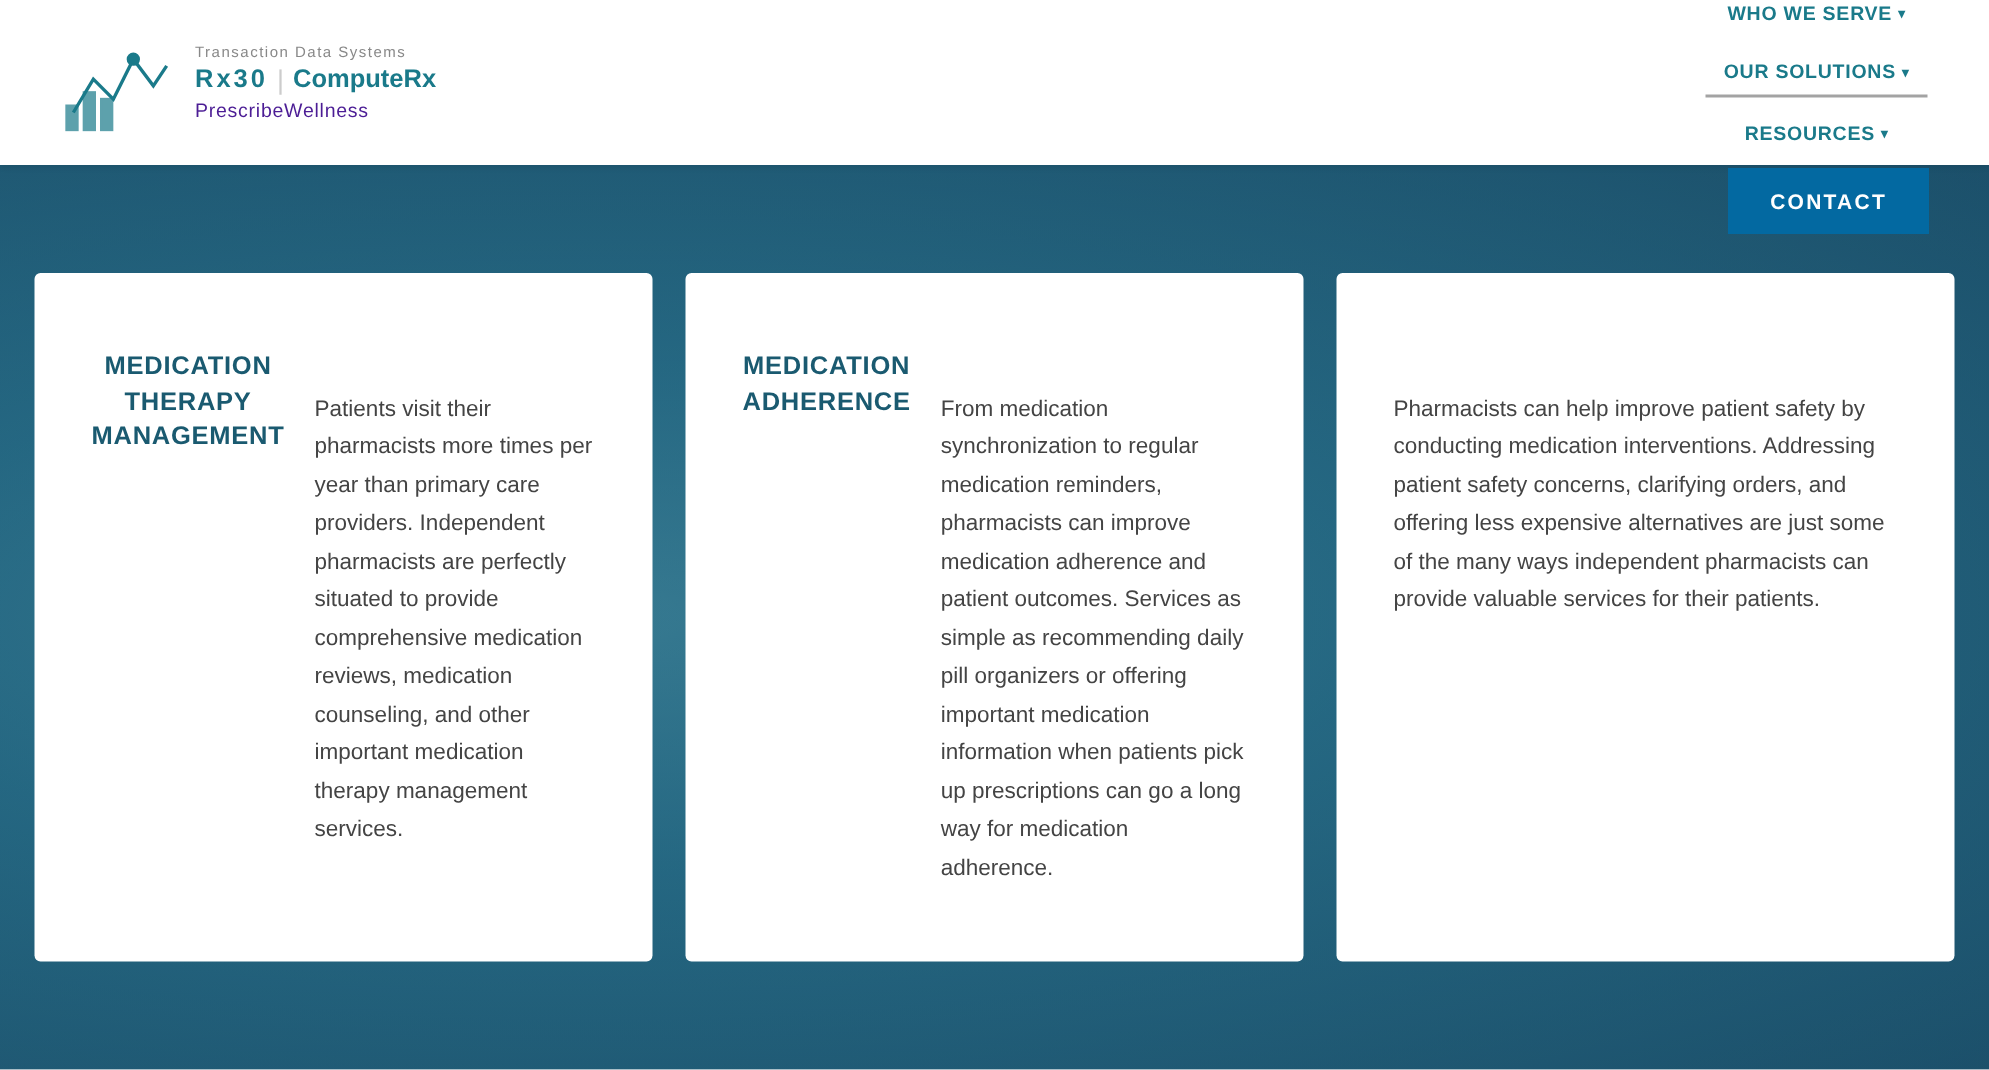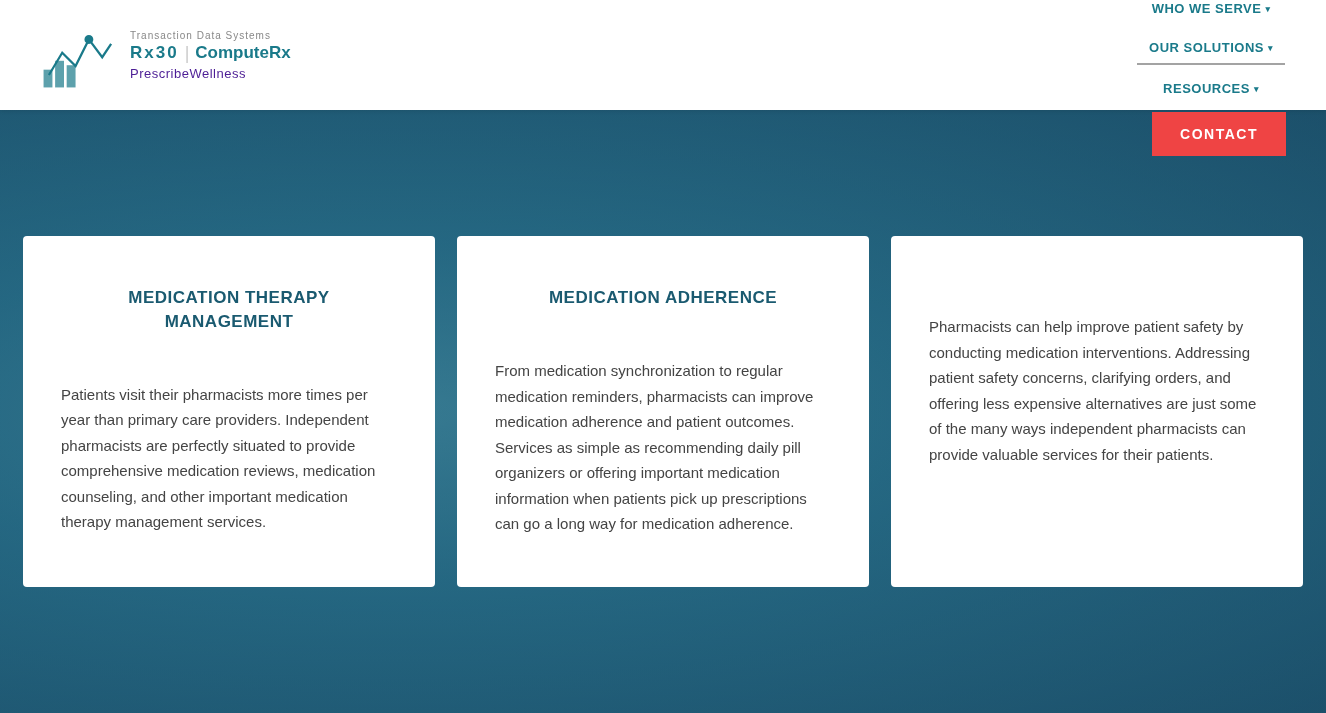--- a/index.html
+++ b/index.html
@@ -64,21 +64,21 @@
     .nav-item.active {
       border-bottom: 2px solid #a3a3a3;
     }
 
     .nav-item .chevron {
       font-size: 9px;
       color: #1a7a8a;
     }
 
     .contact-btn {
-      background: #ef4444;
+      background: #0369a1;
       color: #ffffff;
       font-size: 14px;
       font-weight: bold;
       letter-spacing: 1.5px;
       text-transform: uppercase;
       padding: 14px 28px;
       border: none;
       cursor: pointer;
       margin-left: 16px;
     }
@@ -104,21 +104,21 @@
       width: 100%;
       align-items: stretch;
     }
 
     .card {
       background: #ffffff;
       border-radius: 4px;
       flex: 1;
       padding: 50px 38px 50px 38px;
       display: flex;
-      flex-direction: column;
+      flex-direction: row;
       gap: 20px;
     }
 
     .card-title {
       font-size: 17px;
       font-weight: bold;
       color: #1a5a70;
       text-align: center;
       text-transform: uppercase;
       letter-spacing: 0.5px;

